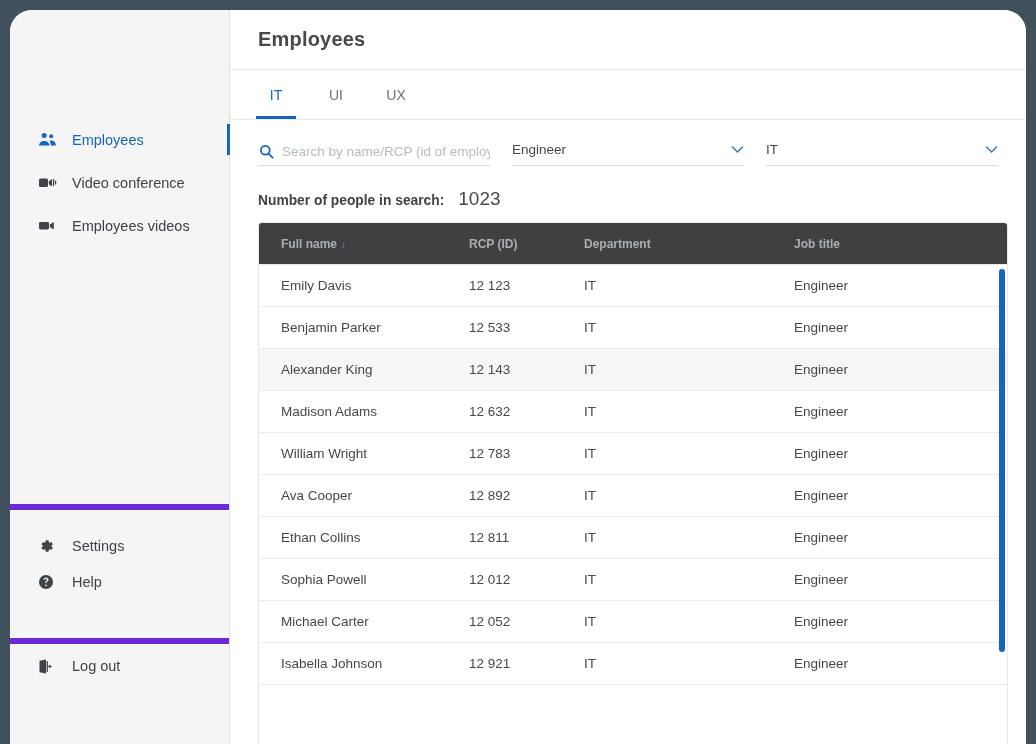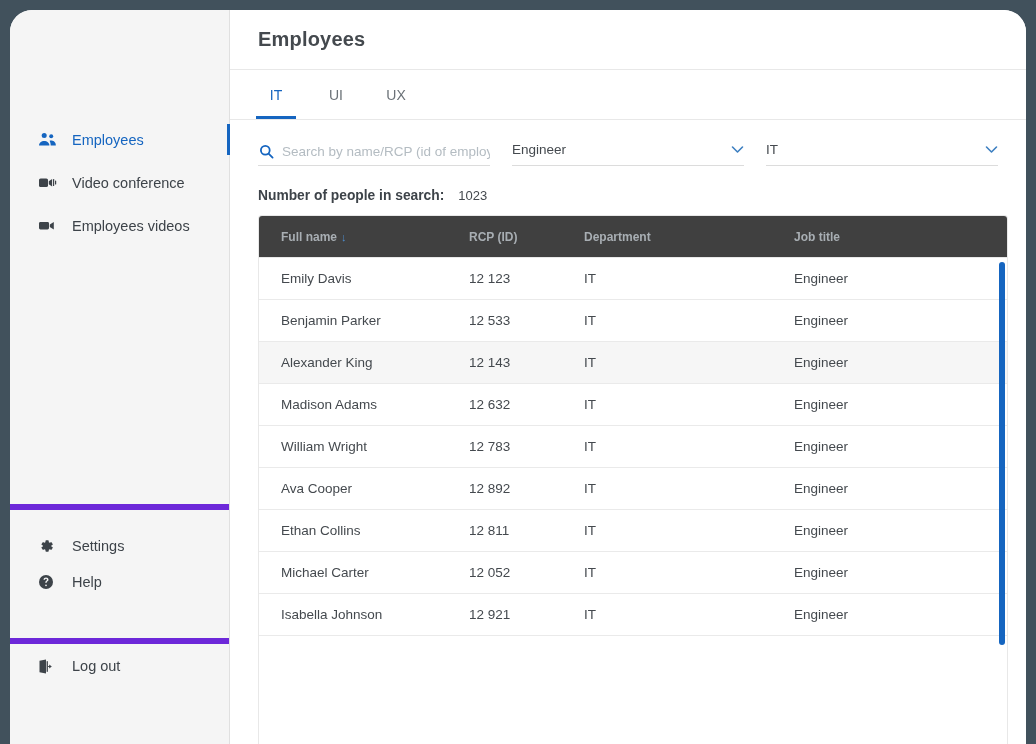--- a/index.html
+++ b/index.html
@@ -185,21 +185,21 @@
     display: flex; align-items: center; justify-content: center;
   }
 
   .count-row {
     display: flex;
     align-items: baseline;
     padding: 22px 36px 0 28px;
     gap: 14px;
   }
   .count-label { font-size: 13.8px; color: #3d4349; font-weight: bold; }
-  .count-value { font-size: 13px; color: #44494e; }
+  .count-value { font-size: 19px; color: #44494e; }
 
   
   .table-zone {
     flex: 1 1 auto;
     min-height: 0;
     padding: 12px 18px 0 28px;
     position: relative;
   }
 
   .table-card {
@@ -456,20 +456,26 @@
                 <td>IT</td>
                 <td>Engineer</td>
               </tr>
               <tr>
                 <td>Ethan Collins</td>
                 <td>12 811</td>
                 <td>IT</td>
                 <td>Engineer</td>
               </tr>
               <tr>
+                <td>Sophia Powell</td>
+                <td>12 012</td>
+                <td>IT</td>
+                <td>Engineer</td>
+              </tr>
+              <tr>
                 <td>Michael Carter</td>
                 <td>12 052</td>
                 <td>IT</td>
                 <td>Engineer</td>
               </tr>
               <tr>
                 <td>Isabella Johnson</td>
                 <td>12 921</td>
                 <td>IT</td>
                 <td>Engineer</td>

